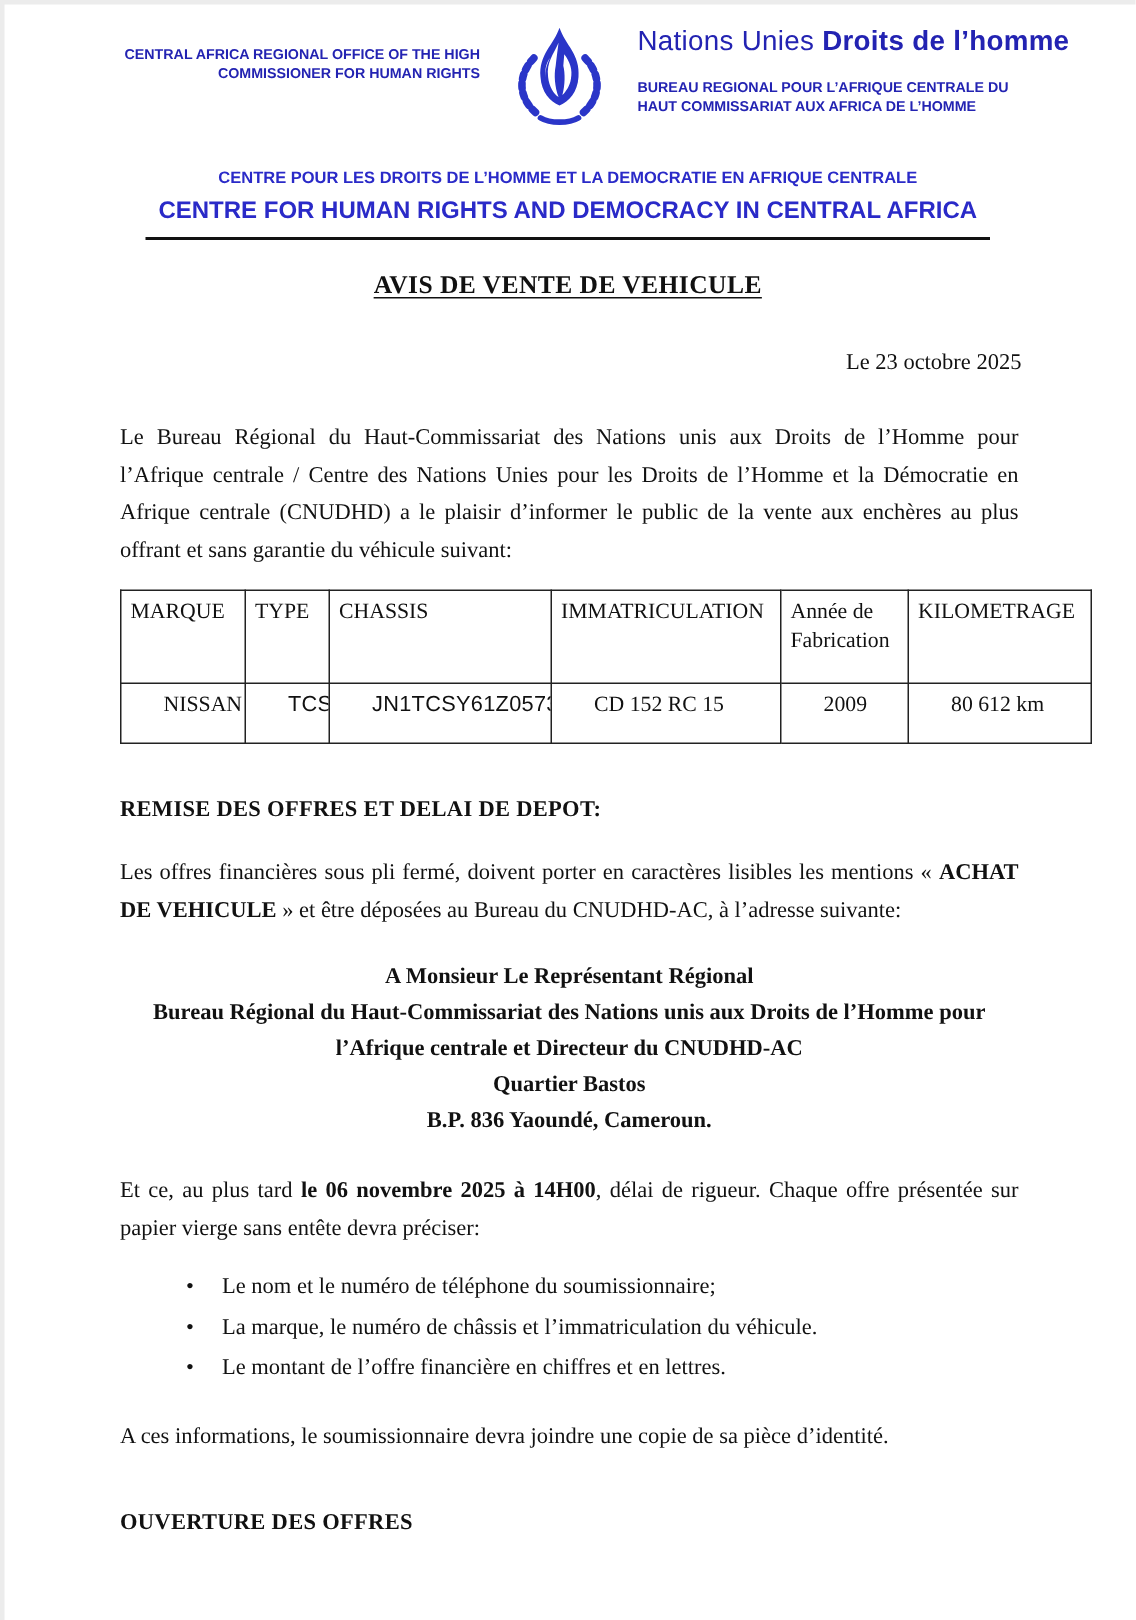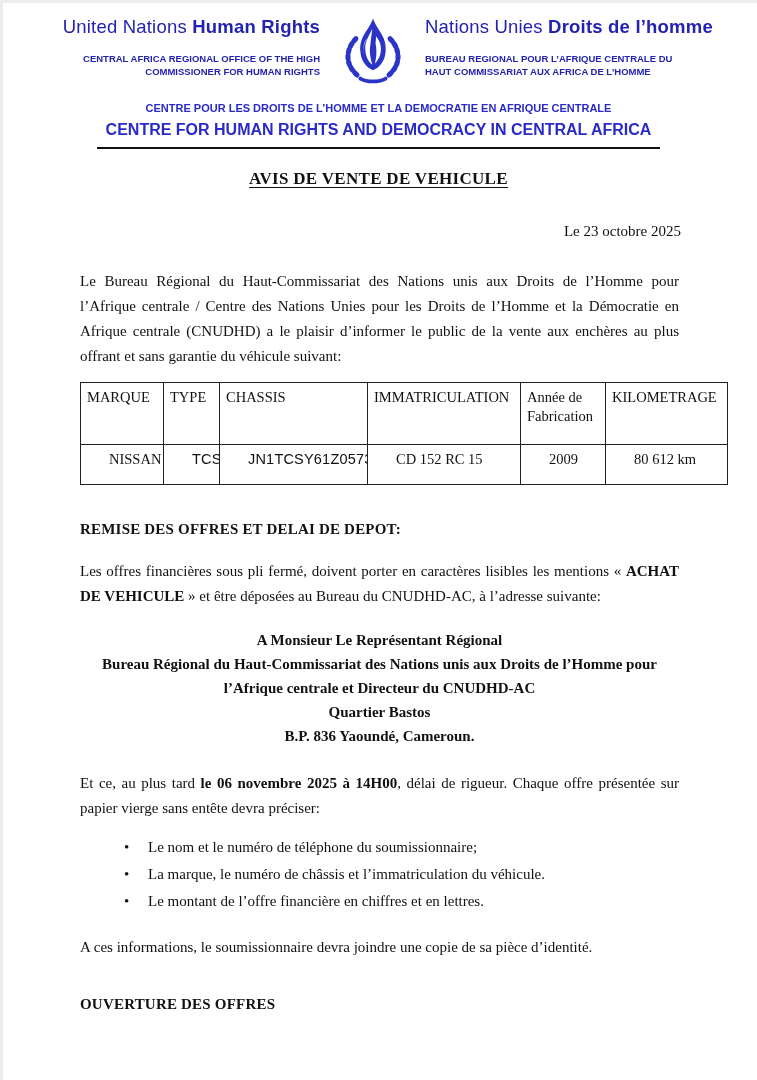--- a/index.html
+++ b/index.html
@@ -28,21 +28,21 @@
   }
   .org-block { padding-top: 2px; }
   .org-block.left  { text-align: right; width: 262px; }
   .org-block.right { text-align: left;  width: 272px; }
   .org-title { font-size: 18.5px; letter-spacing: 0.2px; white-space: nowrap; }
   .org-title b { font-weight: bold; }
   .org-sub { margin-top: 14px; font-size: 9.5px; font-weight: bold; line-height: 13px; }
   .logo-wrap { width: 76px; height: 76px; flex: 0 0 auto; margin-top: 0; }
 
   .banner {
-    margin-top: 12px;
+    margin-top: 23px;
     text-align: center;
     font-family: "Liberation Sans", sans-serif;
     font-weight: bold;
     color: #2a2ac8;
   }
   .banner .b1 { font-size: 11px; }
   .banner .b2 { font-size: 16px; margin-top: 7px; }
   .rule {
     width: 563px; height: 0;
     border: none;
@@ -134,21 +134,20 @@
   .ouverture-heading { }
   .ouv-p1 { margin-top: 21px; }
 </style>
 </head>
 <body>
 
 <div class="page">
 
   <div class="org-header">
     <div class="org-block left">
-      <div class="org-title"><span>United Nations </span><b>Human Rights</b></div>
       <div class="org-sub">
         <div>CENTRAL AFRICA REGIONAL OFFICE OF THE HIGH</div>
         <div>COMMISSIONER FOR HUMAN RIGHTS</div>
       </div>
     </div>
 
     <div class="logo-wrap">
       <svg width="76" height="76" viewBox="0 0 120 110" xmlns="http://www.w3.org/2000/svg" aria-hidden="true">
 
         <path d="M33 34 C16 52 15 76 38 94" stroke="#2a35c8" stroke-width="8" fill="none" stroke-dasharray="5 5" stroke-linecap="round"></path>

